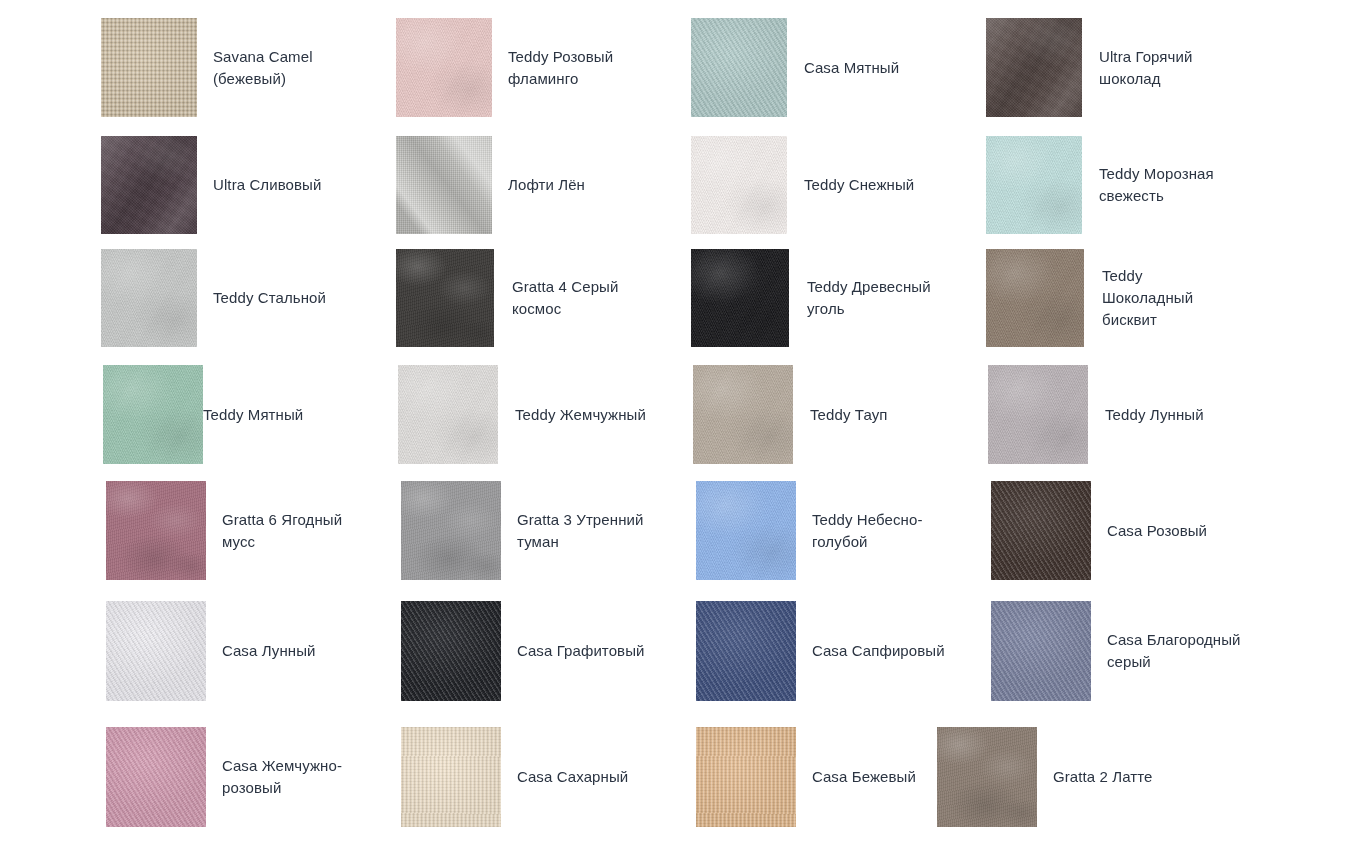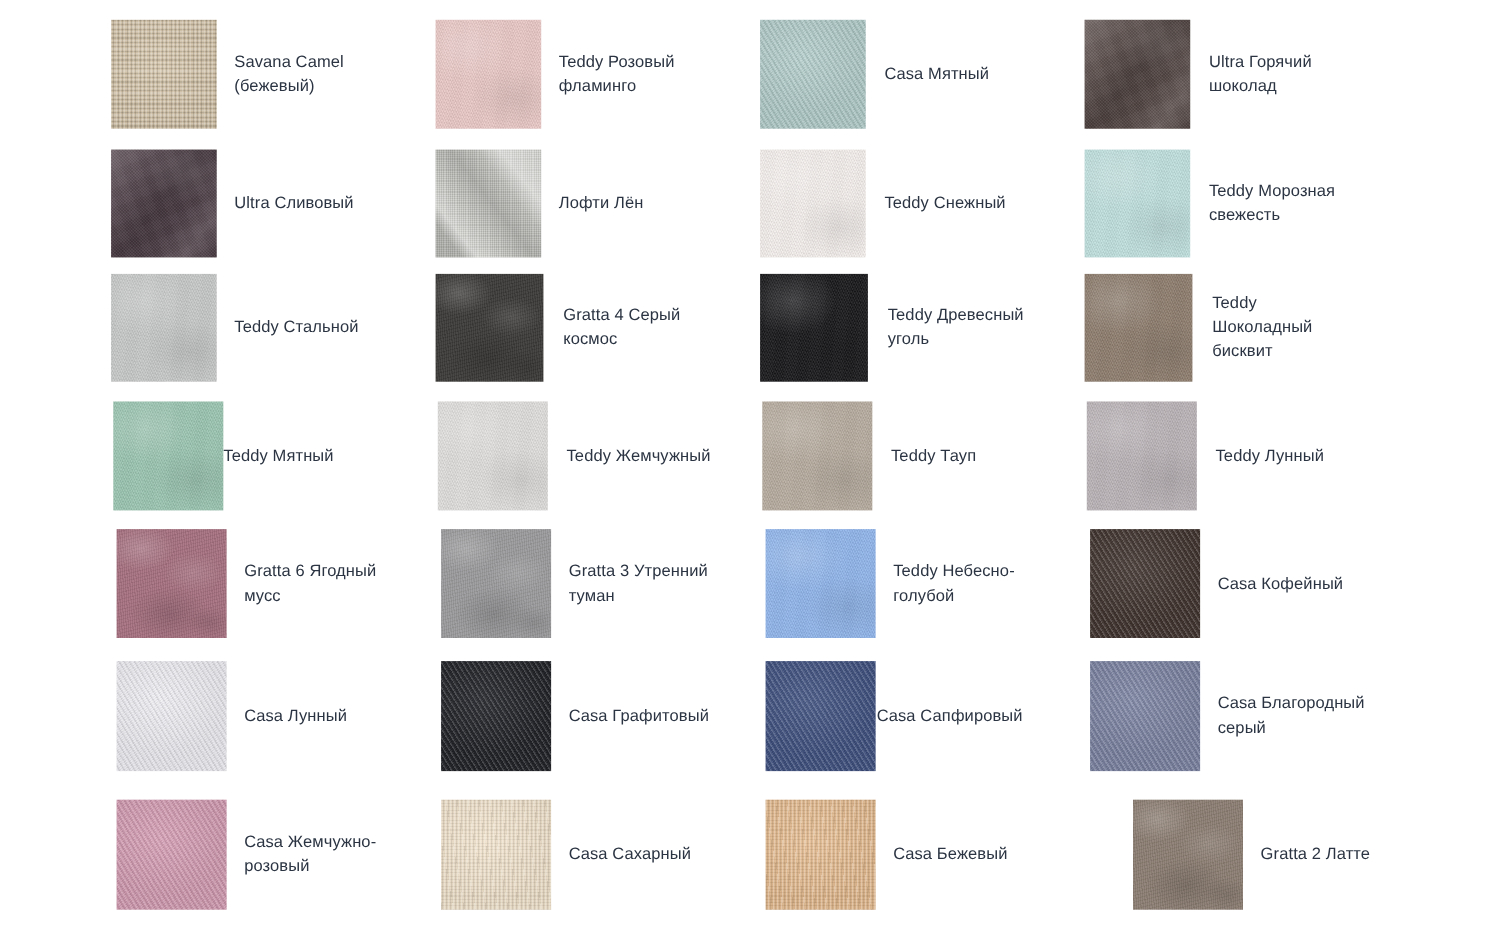--- a/index.html
+++ b/index.html
@@ -256,35 +256,35 @@
 туман</div>
       </div>
       <div class="swatch-cell" style="position: absolute; left: 696px; top: 0px; height: 99px;">
         <div class="swatch-chip tex-teddy" title="Teddy Небесно-
 голубой" style="width: 100px; height: 99px; background-color: rgb(143, 180, 234);"></div>
         <div class="swatch-label" style="margin-left: 16px;">Teddy Небесно-
 голубой</div>
       </div>
       <div class="swatch-cell" style="position: absolute; left: 991px; top: 0px; height: 99px;">
         <div class="swatch-chip tex-casa" title="Casa Кофейный" style="width: 100px; height: 99px; background-color: rgb(64, 51, 46);"></div>
-        <div class="swatch-label" style="margin-left: 16px;">Casa Кофейный</div>
+        <div class="swatch-label" style="margin-left: 16px;">Casa Розовый</div>
       </div>
     </div>
     <div class="swatch-row" style="top: 601px; height: 100px;">
       <div class="swatch-cell" style="position: absolute; left: 106px; top: 0px; height: 100px;">
         <div class="swatch-chip tex-casa" title="Casa Лунный" style="width: 100px; height: 100px; background-color: rgb(238, 237, 242);"></div>
         <div class="swatch-label" style="margin-left: 16px;">Casa Лунный</div>
       </div>
       <div class="swatch-cell" style="position: absolute; left: 401px; top: 0px; height: 100px;">
         <div class="swatch-chip tex-casa" title="Casa Графитовый" style="width: 100px; height: 100px; background-color: rgb(31, 33, 38);"></div>
         <div class="swatch-label" style="margin-left: 16px;">Casa Графитовый</div>
       </div>
       <div class="swatch-cell" style="position: absolute; left: 696px; top: 0px; height: 100px;">
         <div class="swatch-chip tex-casa" title="Casa Сапфировый" style="width: 100px; height: 100px; background-color: rgb(63, 81, 128);"></div>
-        <div class="swatch-label" style="margin-left: 1px;">Casa Сапфировый</div>
+        <div class="swatch-label" style="margin-left: 16px;">Casa Сапфировый</div>
       </div>
       <div class="swatch-cell" style="position: absolute; left: 991px; top: 0px; height: 100px;">
         <div class="swatch-chip tex-casa" title="Casa Благородный
 серый" style="width: 100px; height: 100px; background-color: rgb(123, 131, 162);"></div>
         <div class="swatch-label" style="margin-left: 16px;">Casa Благородный
 серый</div>
       </div>
     </div>
     <div class="swatch-row" style="top: 727px; height: 100px;">
       <div class="swatch-cell" style="position: absolute; left: 106px; top: 0px; height: 100px;">
@@ -294,18 +294,18 @@
 розовый</div>
       </div>
       <div class="swatch-cell" style="position: absolute; left: 401px; top: 0px; height: 100px;">
         <div class="swatch-chip tex-rib" title="Casa Сахарный" style="width: 100px; height: 100px; background-color: rgb(239, 224, 201);"></div>
         <div class="swatch-label" style="margin-left: 16px;">Casa Сахарный</div>
       </div>
       <div class="swatch-cell" style="position: absolute; left: 696px; top: 0px; height: 100px;">
         <div class="swatch-chip tex-rib" title="Casa Бежевый" style="width: 100px; height: 100px; background-color: rgb(227, 185, 141);"></div>
         <div class="swatch-label" style="margin-left: 16px;">Casa Бежевый</div>
       </div>
-      <div class="swatch-cell" style="position: absolute; left: 1030px; top: 0px; height: 100px;">
+      <div class="swatch-cell" style="position: absolute; left: 937px; top: 0px; height: 100px;">
         <div class="swatch-chip tex-gratta" title="Gratta 2 Латте" style="width: 100px; height: 100px; background-color: rgb(139, 125, 114);"></div>
         <div class="swatch-label" style="margin-left: 16px;">Gratta 2 Латте</div>
       </div>
     </div>
   </div>
 
 </body></html>

